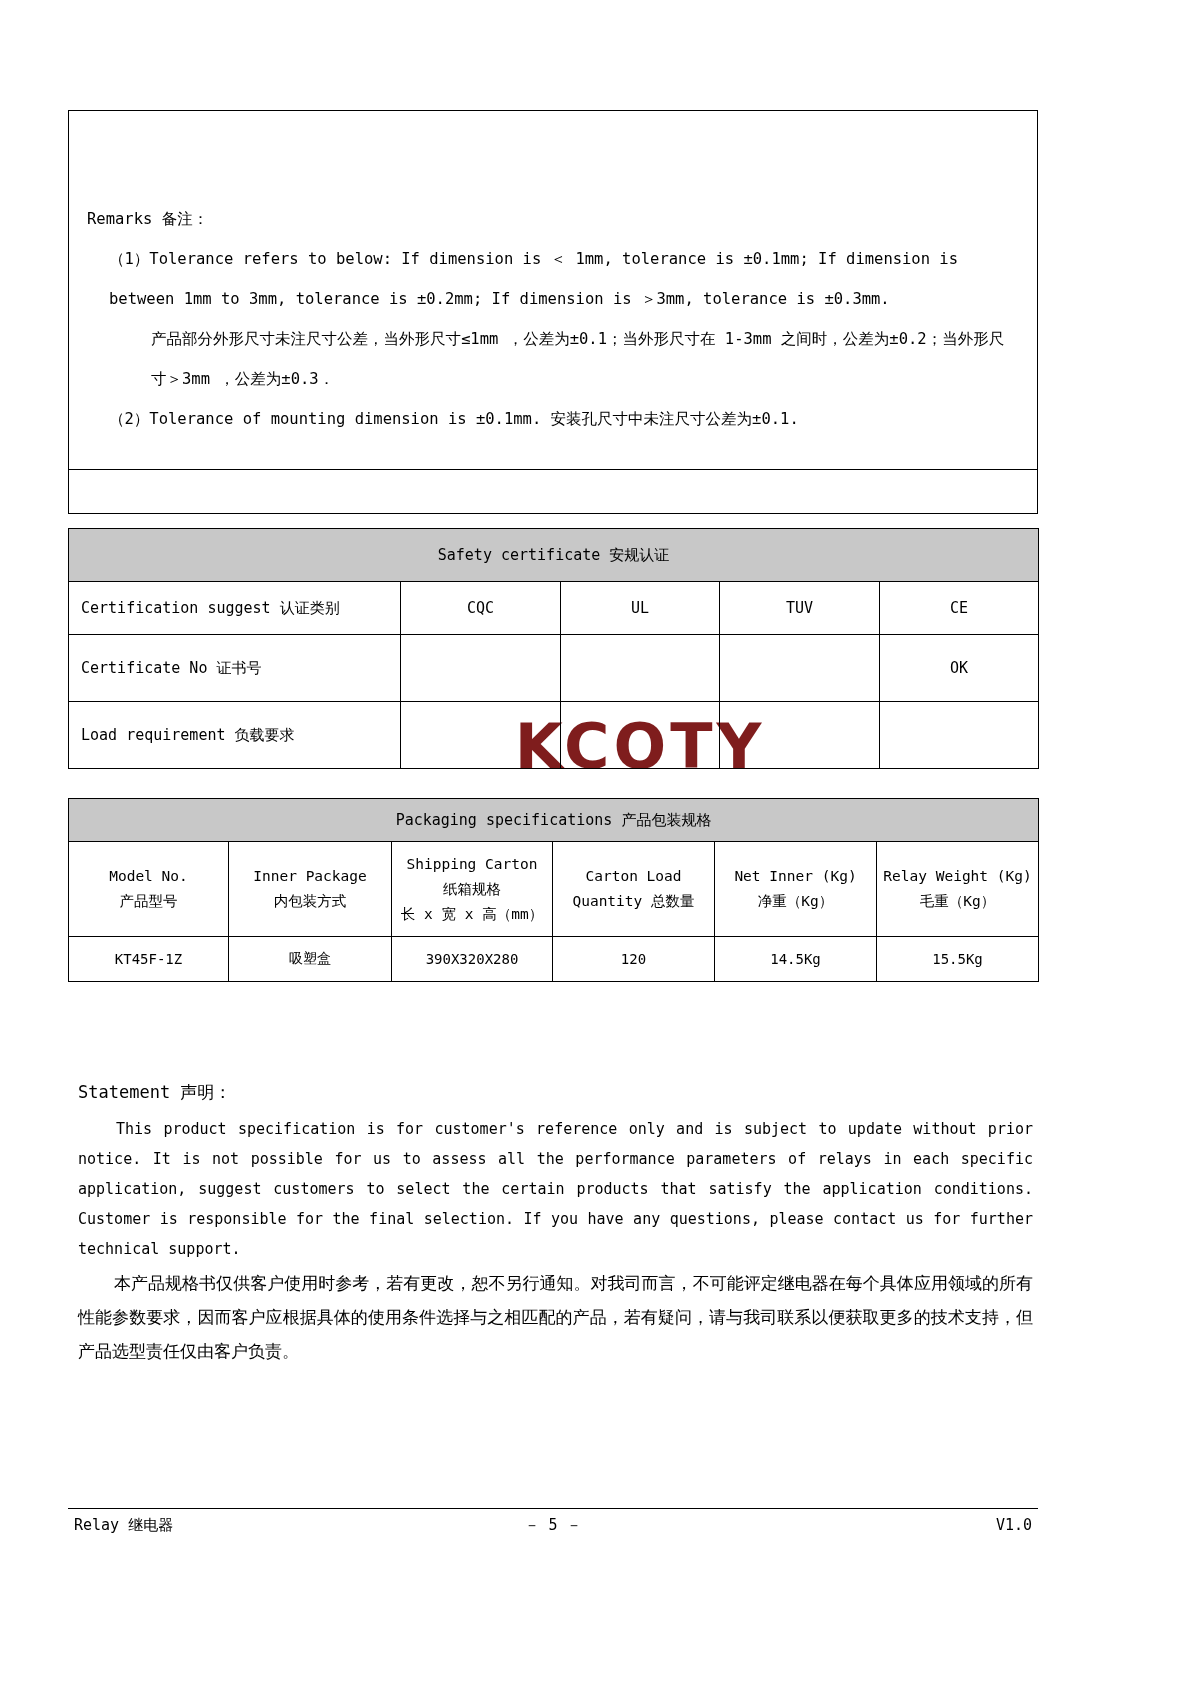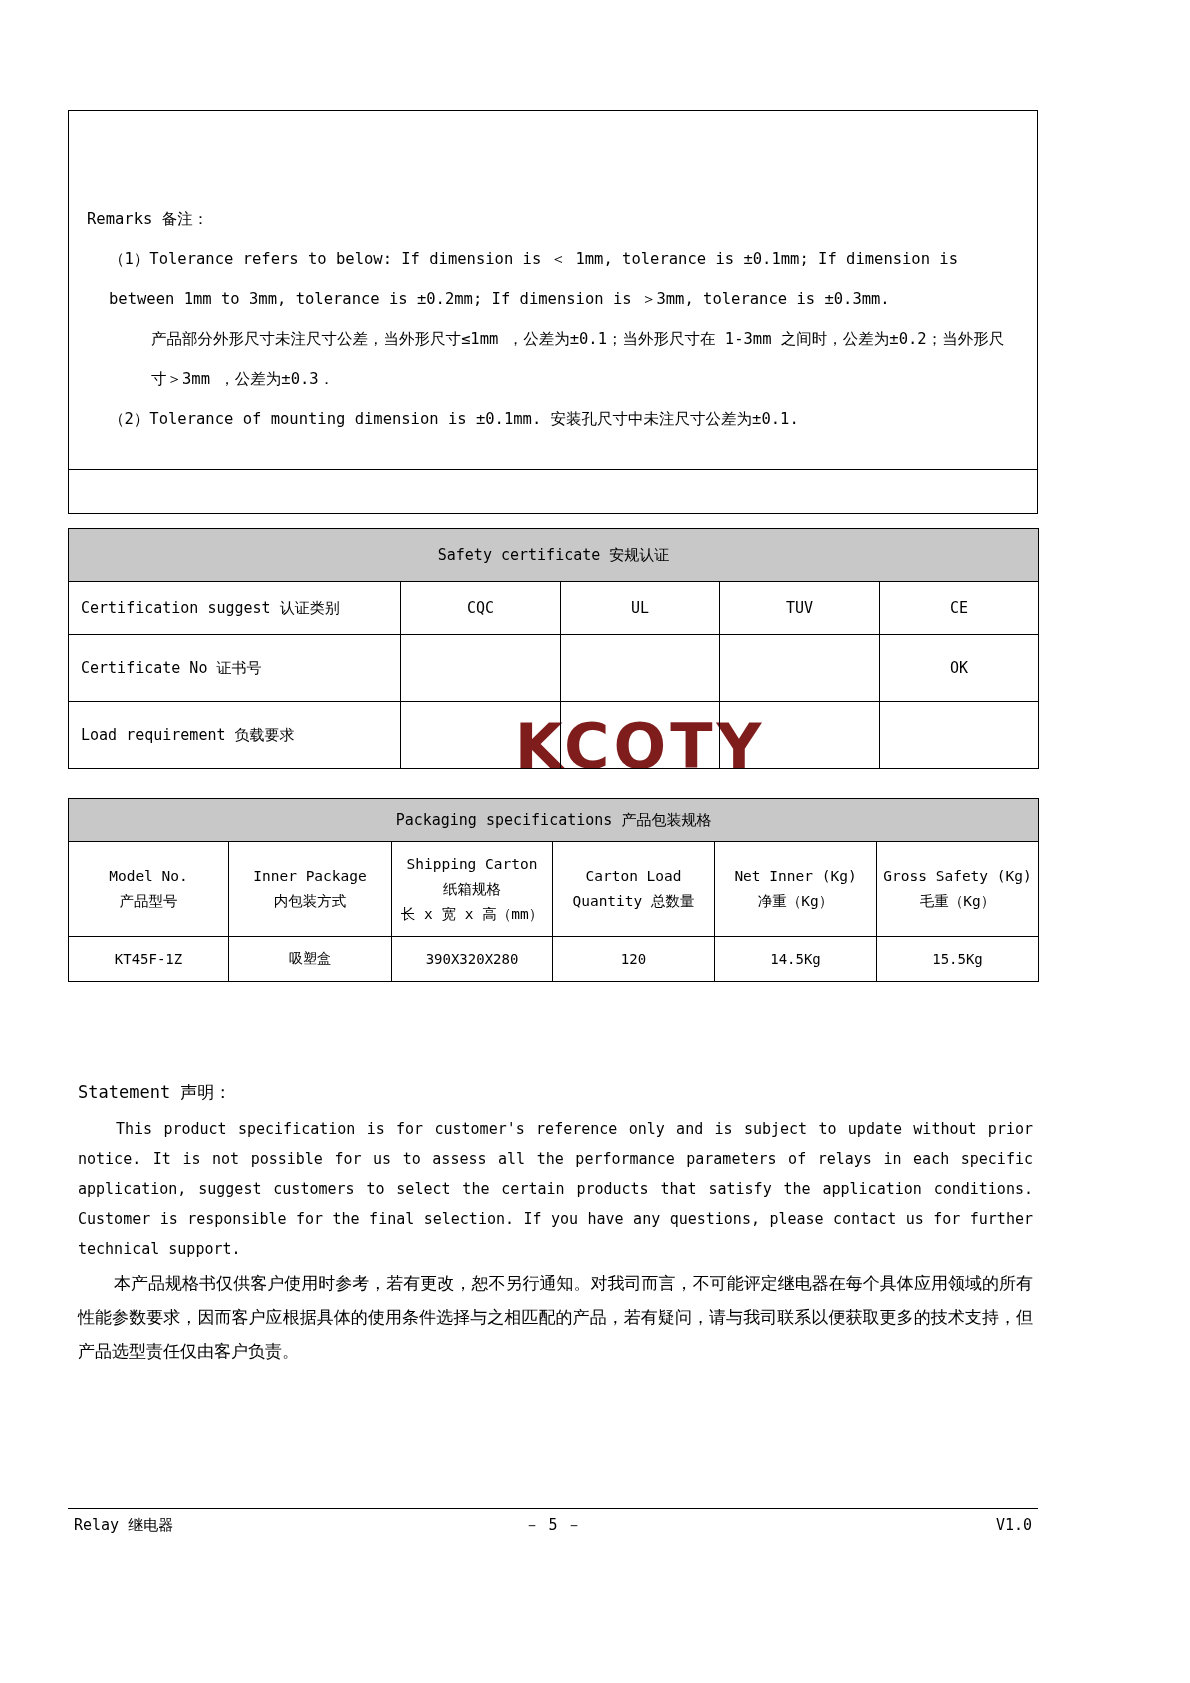--- a/index.html
+++ b/index.html
@@ -281,21 +281,21 @@
         </td>
         <td>
           <span class="cellline">Carton Load</span>
           <span class="cellline">Quantity 总数量</span>
         </td>
         <td>
           <span class="cellline">Net Inner (Kg)</span>
           <span class="cellline">净重（Kg）</span>
         </td>
         <td>
-          <span class="cellline">Gross Safety (Kg)</span>
+          <span class="cellline">Relay Weight (Kg)</span>
           <span class="cellline">毛重（Kg）</span>
         </td>
       </tr>
       <tr class="pv">
         <td>KT45F-1Z</td>
         <td>吸塑盒</td>
         <td>390X320X280</td>
         <td>120</td>
         <td>14.5Kg</td>
         <td>15.5Kg</td>

